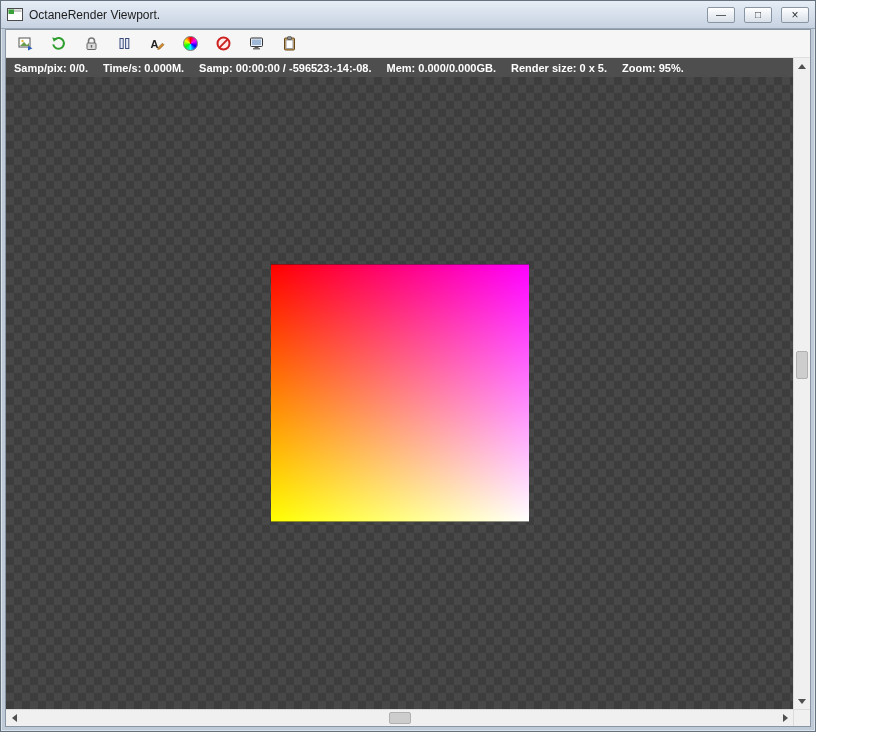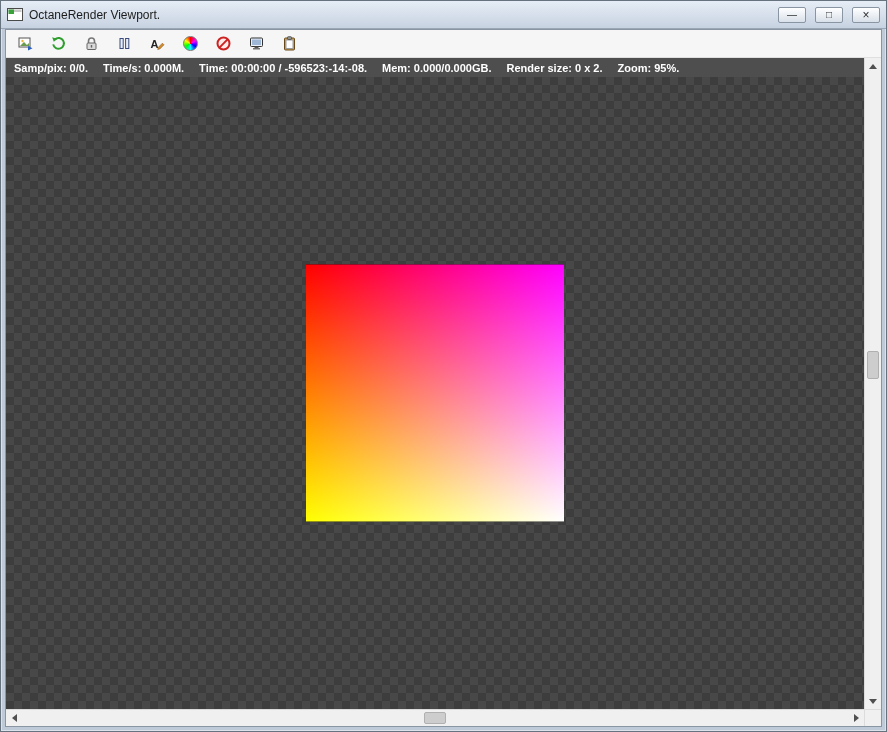--- a/index.html
+++ b/index.html
@@ -1,19 +1,19 @@
 <!DOCTYPE html>
 <html><head>
 <meta charset="utf-8">
 <style>
   * { box-sizing: border-box; }
   html,body { margin:0; padding:0; background:#ffffff; font-family:"Liberation Sans", sans-serif; }
 
   .window {
-    width:887px; height:732px;
+    width:816px; height:732px;
     border:1px solid #67727f;
     background:#bfcad8;
     display:flex; flex-direction:column;
     box-shadow: inset 0 0 0 1px rgba(255,255,255,.45);
   }
 
   
   .titlebar {
     height:28px; flex:0 0 28px;
     display:flex; align-items:center; gap:6px;
@@ -209,23 +209,23 @@
       </span>
     </div>
 
     <div class="main">
 
       <div class="view-col">
 
         <div class="statusbar">
           <span>Samp/pix: 0/0.</span>
           <span>Time/s: 0.000M.</span>
-          <span>Time: 00:00:00 / -596523:-14:-08.</span>
+          <span>Samp: 00:00:00 / -596523:-14:-08.</span>
           <span>Mem: 0.000/0.000GB.</span>
-          <span>Render size: 0 x 2.</span>
+          <span>Render size: 0 x 5.</span>
           <span>Zoom: 95%.</span>
         </div>
 
         <div class="render-zone" style="background: repeating-conic-gradient(rgb(72, 72, 72) 0%, rgb(72, 72, 72) 25%, rgb(61, 61, 61) 0%, rgb(61, 61, 61) 50%) 0% 0% / 16px 16px;">
           <div class="render-image" style="width: 258px; height: 257px; background-image: linear-gradient(rgb(0, 0, 0), rgb(0, 255, 0)), linear-gradient(to right, rgb(255, 0, 0), rgb(255, 0, 255)); background-blend-mode: screen;"></div>
         </div>
       </div>
 
       <div class="vscroll">
         <span class="scroll-btn">

